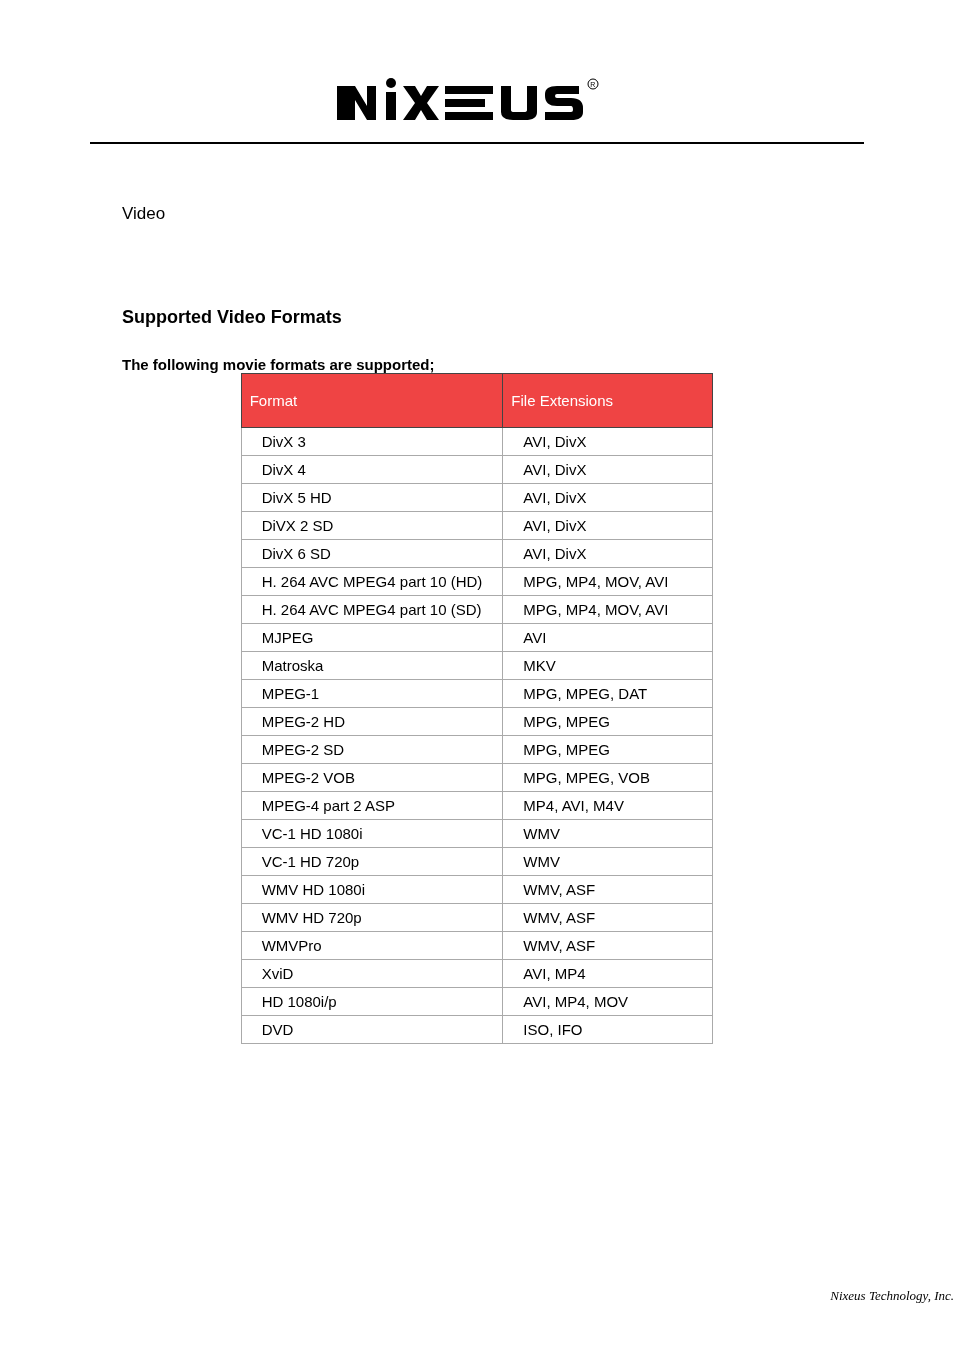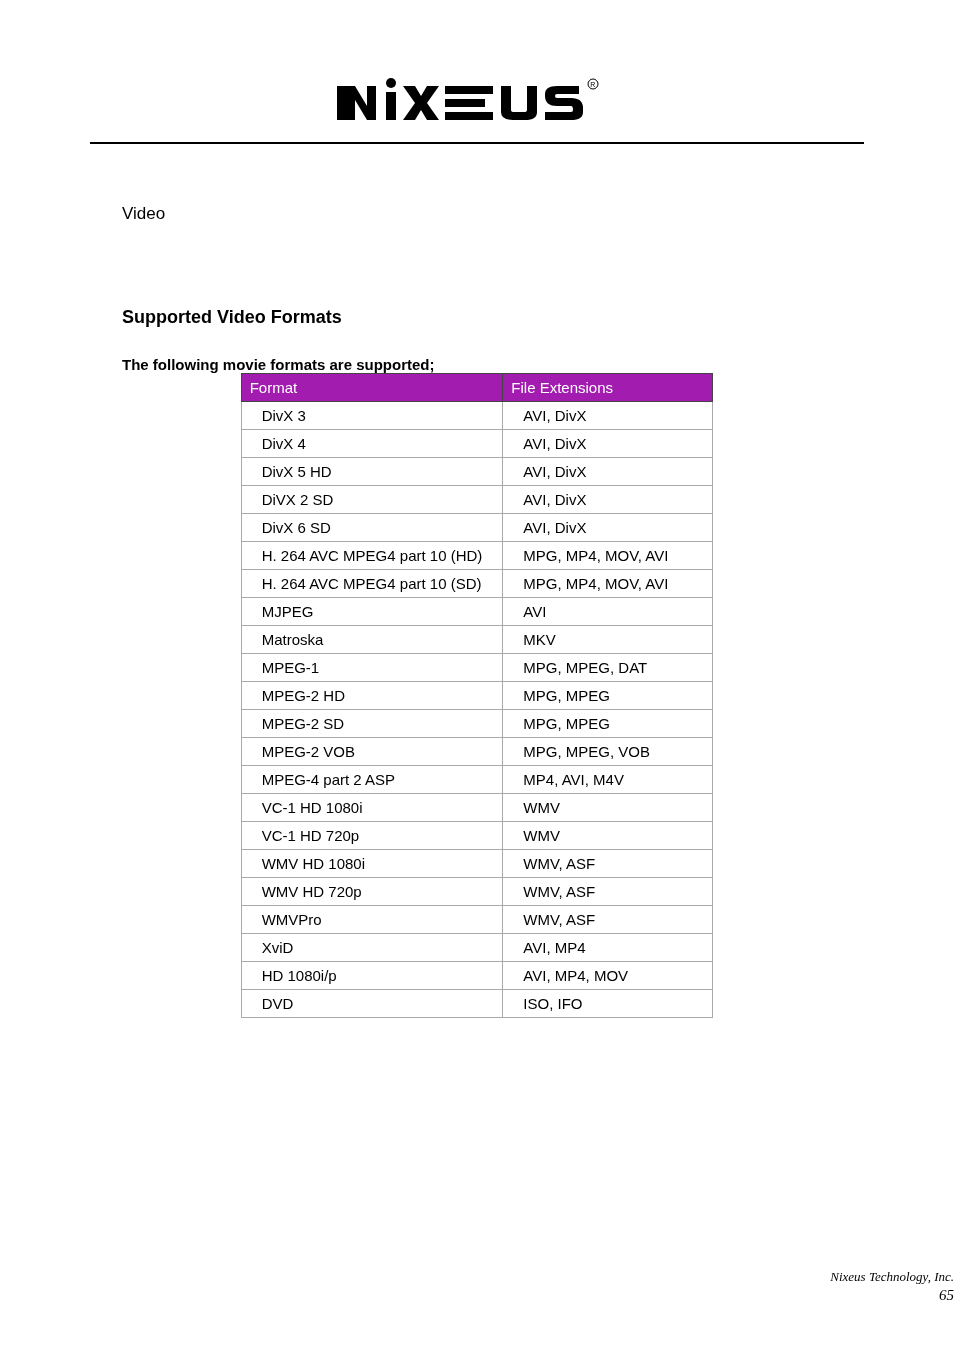--- a/index.html
+++ b/index.html
@@ -40,25 +40,25 @@
     font-size: 15px;
     font-weight: bold;
     margin-bottom: 0;
   }
   table {
     border-collapse: collapse;
     margin: 0 auto;
     font-size: 15px;
   }
   th {
-    background: #a21caf;
+    background: #ef4444;
     color: #fff;
     font-weight: normal;
     text-align: left;
-    padding: 5px 8px;
+    padding: 18px 8px;
     border: 1px solid #444;
   }
   td {
     border: 1px solid #aaa;
     padding: 5px 20px;
     background: #fff;
   }
   td.col1 { min-width: 240px; }
   td.col2 { min-width: 210px; }
   .footer {
@@ -203,14 +203,13 @@
         <tr>
           <td class="col1">DVD</td>
           <td class="col2">ISO, IFO</td>
         </tr>
       </tbody>
   </table>
 </div>
 
 <div class="footer">
   <div>Nixeus Technology, Inc.</div>
-  <div class="page">65</div>
 </div>
 
 </body></html>

